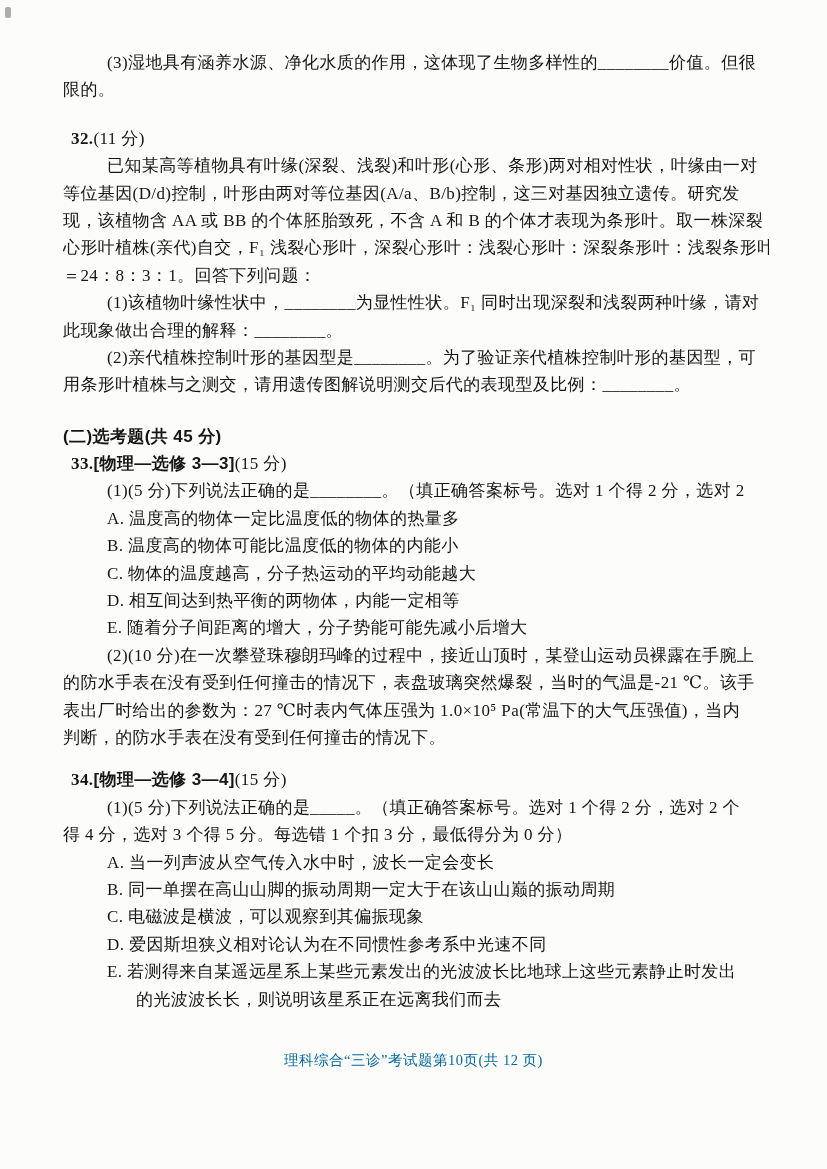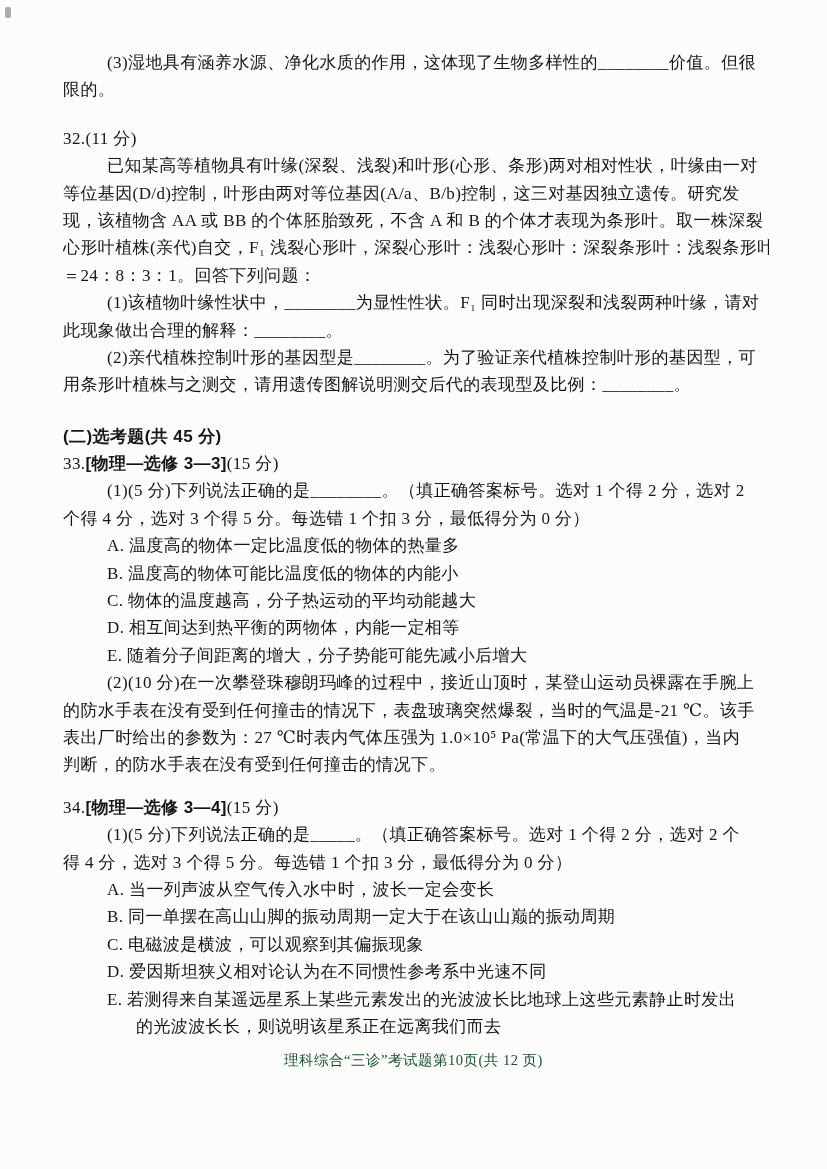--- a/index.html
+++ b/index.html
@@ -25,33 +25,33 @@
   }
   .line{
     line-height:27.4px;height:27.4px;
     white-space:nowrap;overflow:hidden;
     letter-spacing:.4px;
   }
   .indent{padding-left:44px;}
   .option{padding-left:44px;}
   .econt{padding-left:73px;}
   .heading{font-weight:bold;}
-  .heading .hnum{font-family:"Liberation Serif","DejaVu Serif",serif;font-weight:normal;}
+  .heading .hnum{font-family:"Liberation Serif","DejaVu Serif",serif;font-weight:bold;margin-left:8px;}
   .heading .htitle{font-family:"Liberation Sans","DejaVu Sans",sans-serif;font-weight:bold;}
   .heading .hscore{font-weight:normal;}
   .sec-heading{
     font-family:"Liberation Sans","DejaVu Sans",sans-serif;
     font-weight:bold;
   }
   .gap-q32{margin-top:21px;}
   .gap-sec{margin-top:24px;}
   .gap-q34{margin-top:15px;}
   .footer{
     position:absolute;left:0;top:1051px;width:827px;
-    text-align:center;font-size:14.5px;letter-spacing:.5px;color:#14532d;
+    text-align:center;font-size:14.5px;letter-spacing:.5px;color:#0369a1;
   }
 </style>
 </head>
 <body>
 
 <div class="page">
   <div class="scan-speck"></div>
 
   <div class="content">
 
@@ -66,21 +66,20 @@
     <div class="line">＝24：8：3：1。回答下列问题：</div>
     <div class="line indent">(1)该植物叶缘性状中，________为显性性状。F₁ 同时出现深裂和浅裂两种叶缘，请对</div>
     <div class="line">此现象做出合理的解释：________。</div>
     <div class="line indent">(2)亲代植株控制叶形的基因型是________。为了验证亲代植株控制叶形的基因型，可</div>
     <div class="line">用条形叶植株与之测交，请用遗传图解说明测交后代的表现型及比例：________。</div>
 
     <div class="line sec-heading gap-sec">(二)选考题(共 45 分)</div>
 
     <div class="line heading"><span class="hnum">33.</span><span class="htitle">[物理—选修 3—3]</span><span class="hscore">(15 分)</span></div>
     <div class="line indent">(1)(5 分)下列说法正确的是________。（填正确答案标号。选对 1 个得 2 分，选对 2</div>
-    <div class="line">个得 4 分，选对 3 个得 5 分。每选错 1 个扣 3 分，最低得分为 0 分）</div>
     <div class="line option">A. 温度高的物体一定比温度低的物体的热量多</div>
     <div class="line option">B. 温度高的物体可能比温度低的物体的内能小</div>
     <div class="line option">C. 物体的温度越高，分子热运动的平均动能越大</div>
     <div class="line option">D. 相互间达到热平衡的两物体，内能一定相等</div>
     <div class="line option">E. 随着分子间距离的增大，分子势能可能先减小后增大</div>
     <div class="line indent">(2)(10 分)在一次攀登珠穆朗玛峰的过程中，接近山顶时，某登山运动员裸露在手腕上</div>
     <div class="line">的防水手表在没有受到任何撞击的情况下，表盘玻璃突然爆裂，当时的气温是-21 ℃。该手</div>
     <div class="line">表出厂时给出的参数为：27 ℃时表内气体压强为 1.0×10⁵ Pa(常温下的大气压强值)，当内</div>
     <div class="line">判断，的防水手表在没有受到任何撞击的情况下。</div>
 

